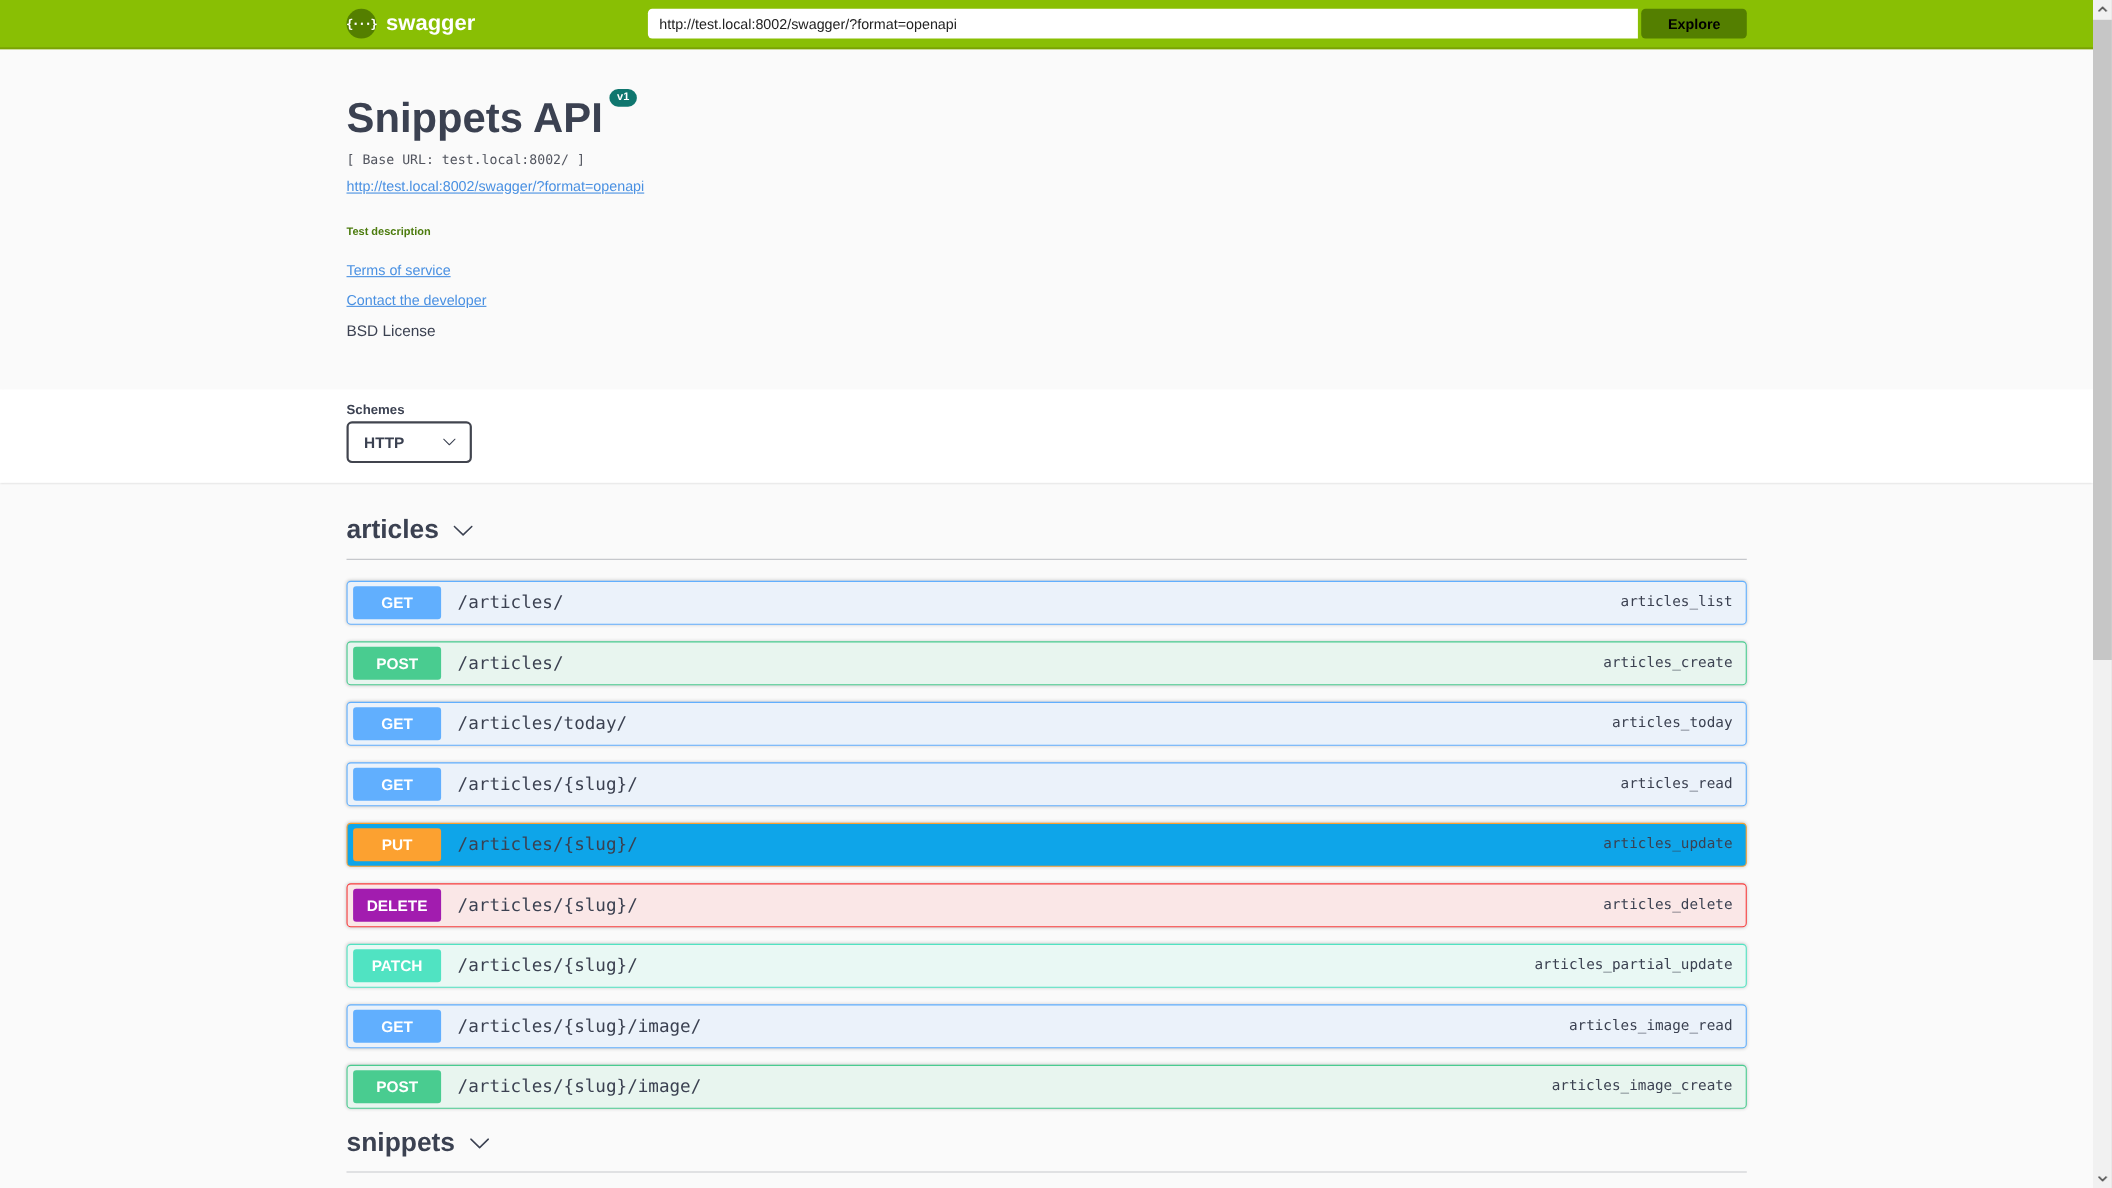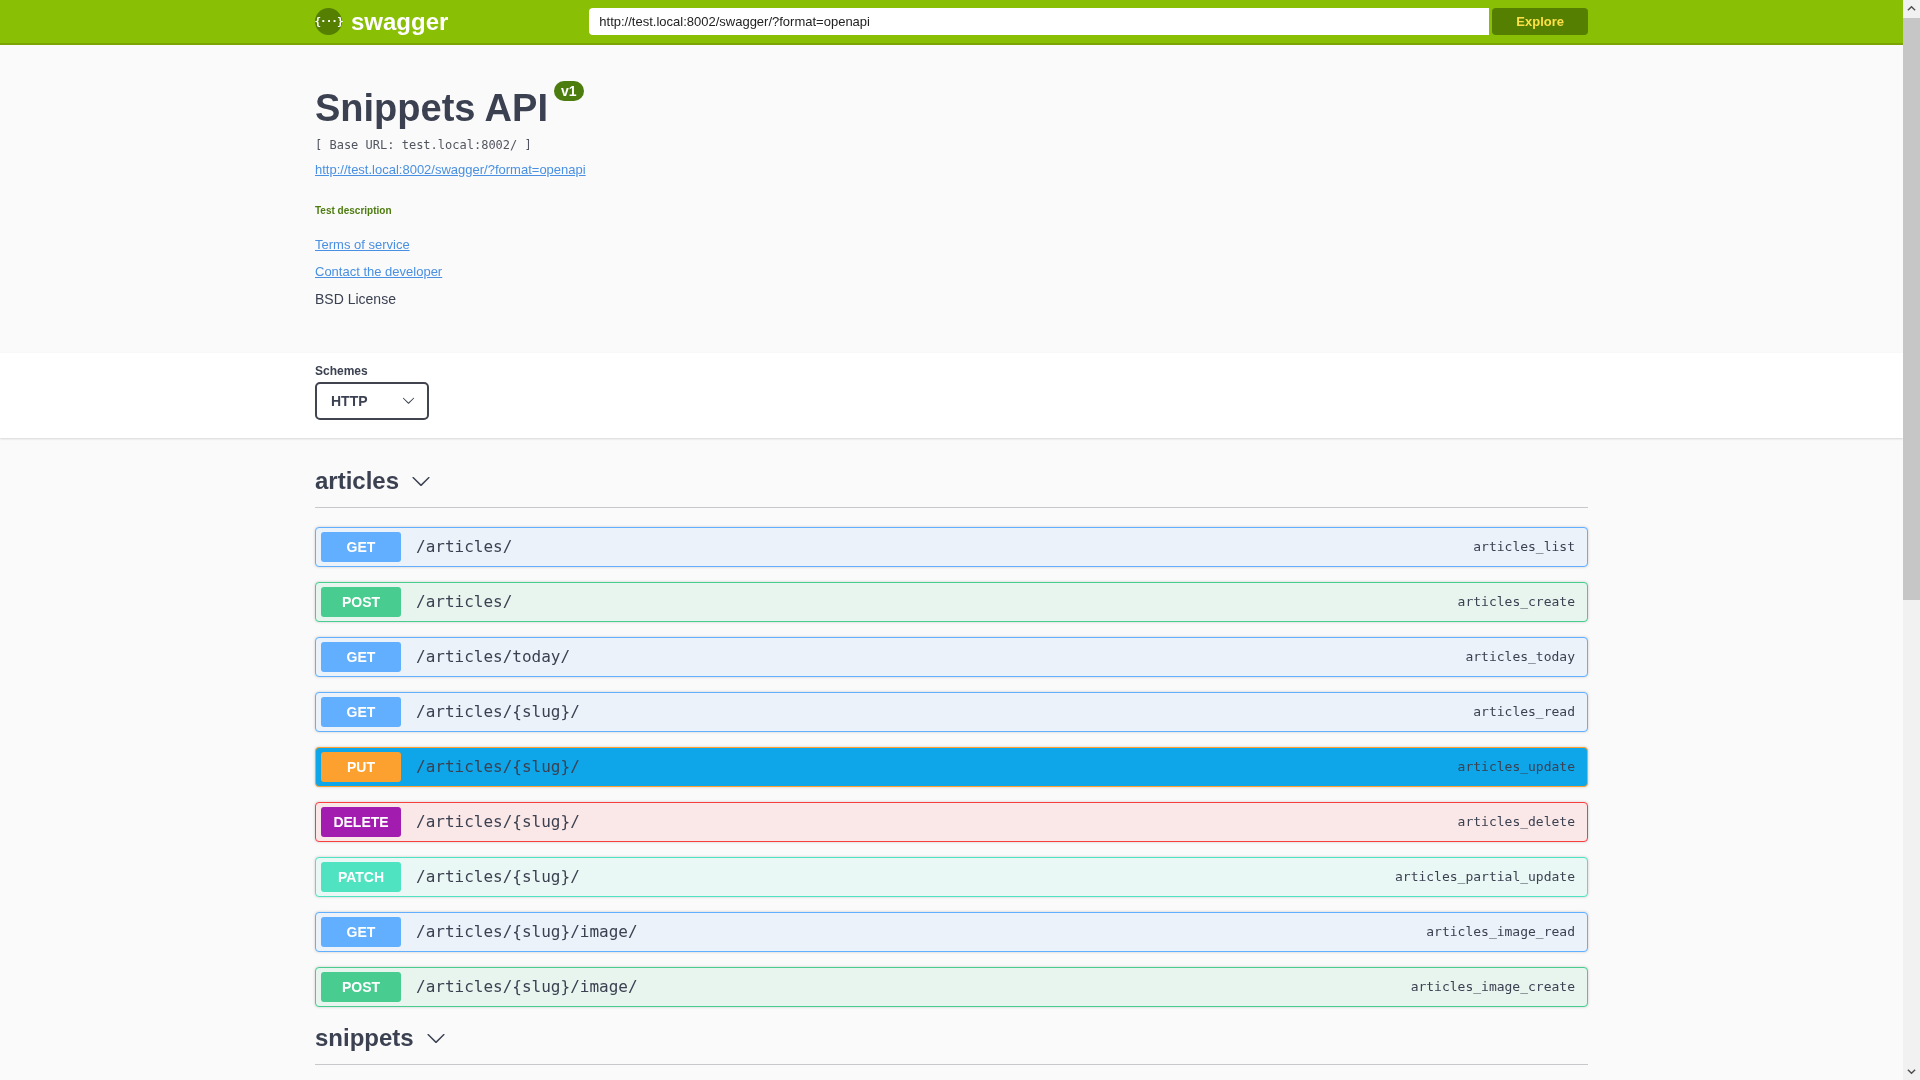--- a/index.html
+++ b/index.html
@@ -18,45 +18,45 @@
   .topbar { background: #89bf04; height: 45px; border-bottom: 2px solid #7aa303; }
   .topbar-inner { display: flex; align-items: center; height: 100%; }
   .brand { display: flex; align-items: center; gap: 9px; margin-right: auto; cursor: pointer; }
   .logo-circle {
     width: 27px; height: 27px; border-radius: 50%;
     background: #547f00; color: #fff;
     display: flex; align-items: center; justify-content: center;
     font-family: "DejaVu Sans Mono", monospace; font-size: 11px; font-weight: bold;
     letter-spacing: -1px;
   }
-  .brand-name { color: #fff; font-size: 24px; font-weight: bold; }
+  .brand-name { color: #fff; font-size: 20px; font-weight: bold; }
   .explore-form { display: flex; align-items: center; }
   .url-input {
     width: 900px; height: 27px;
     border: none; border-radius: 4px 0 0 4px;
     padding: 0 10px; font-size: 13px; color: #222;
     font-family: "Liberation Sans", sans-serif;
     outline: none;
   }
   .explore-btn {
     height: 27px; margin-left: 3px;
-    background: #547f00; color: #fde047;
+    background: #547f00; color: #000000;
     border: none; border-radius: 4px;
     font-size: 13px; font-weight: bold;
     padding: 0 24px; cursor: pointer;
     font-family: "Liberation Sans", sans-serif;
   }
 
   
   .info-section { background: #fafafa; padding: 40px 0 46px 0; }
   .api-title { margin: 0; font-size: 38px; font-weight: bold; color: #3b4151; line-height: 1.25; }
   .version-badge {
     display: inline-block; vertical-align: top; position: relative; top: -4px;
-    background: #4d7c0f; color: #fff;
-    font-size: 14px; font-weight: bold;
+    background: #0f766e; color: #fff;
+    font-size: 10px; font-weight: bold;
     border-radius: 50px; padding: 3px 7px; margin-left: 6px;
     line-height: 1;
   }
   .base-url {
     margin-top: 5px;
     font-family: "DejaVu Sans Mono", monospace;
     font-size: 12px; color: #52555f;
   }
   .spec-link {
     display: inline-block; margin-top: 10px;

